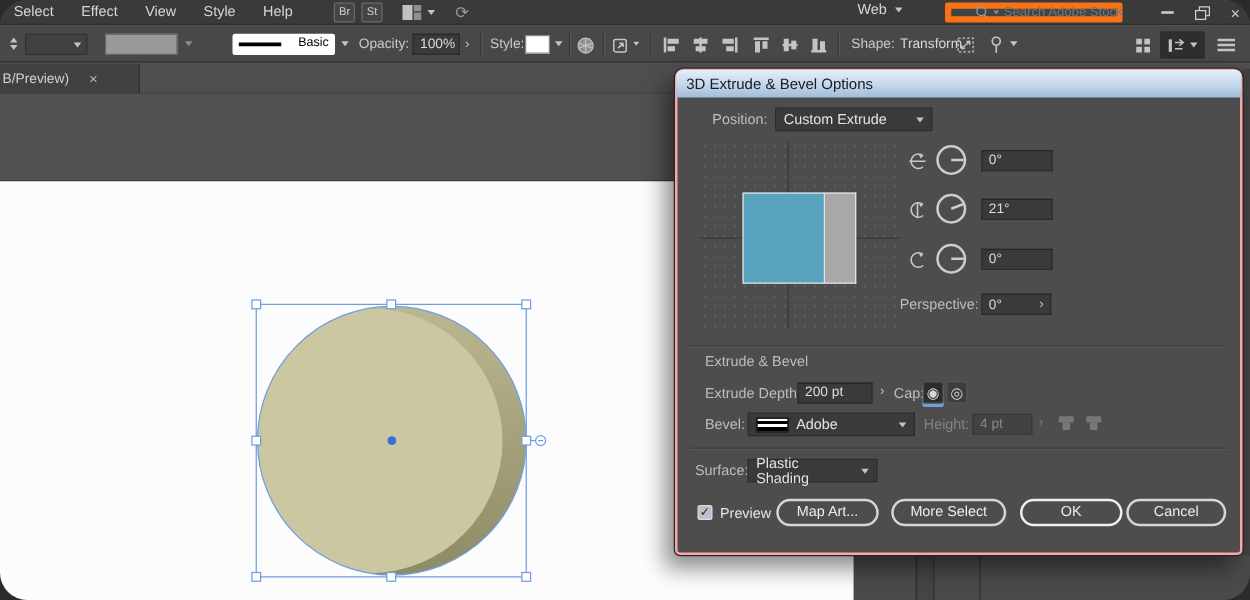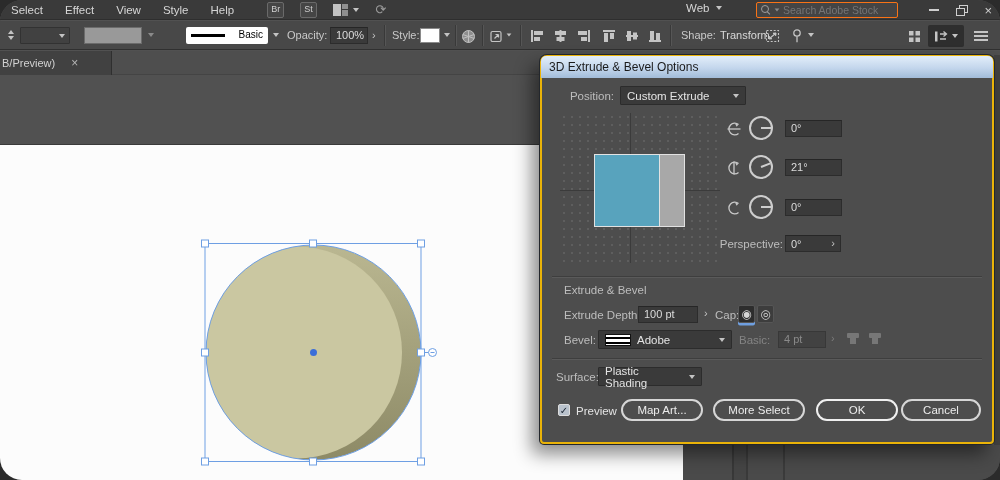--- a/index.html
+++ b/index.html
@@ -16,21 +16,21 @@
   
   .menubar{position:absolute;left:0;top:0;width:1000px;height:20px;background:#3a3a3a;display:flex;align-items:center;color:#d6d6d6;font-size:11.5px;border-bottom:1px solid #2e2e2e}
   .menu-item{padding:0 11px;cursor:default}
   .appbtn{width:17px;height:16px;background:#454545;border:1px solid #6a6a6a;border-radius:2px;font-size:9px;color:#cfcfcf;display:grid;place-items:center;line-height:1}
   .ws-icon{display:inline-flex;gap:1px;margin-left:16px}
   .ws-icon .a{width:8px;height:12px;background:#c2c2c2}
   .ws-icon .b{display:inline-flex;flex-direction:column;gap:1px}
   .ws-icon .b i{width:6px;height:5.5px;background:#8f8f8f;display:block}
   .sync-glyph{margin-left:16px;color:#9a9a9a;font-size:13px;line-height:1}
   .web-dd{position:absolute;left:686px;top:2px;display:flex;align-items:center;gap:7px}
-  .searchbox{position:absolute;left:756px;top:2px;width:142px;height:16px;background:#444444;border:1px solid #f97316;border-radius:2px;display:flex;align-items:center;padding:0 4px;gap:3px}
+  .searchbox{position:absolute;left:756px;top:2px;width:142px;height:16px;background:#444444;border:5px solid #f97316;border-radius:2px;display:flex;align-items:center;padding:0 20px;gap:3px}
   .mag{position:relative;width:10px;height:10px;flex:0 0 auto}
   .mag::before{content:"";position:absolute;left:0;top:0;width:6px;height:6px;border:1.4px solid #9d9d9d;border-radius:50%}
   .mag::after{content:"";position:absolute;left:6px;top:6px;width:4px;height:1.4px;background:#9d9d9d;transform:rotate(45deg);transform-origin:left center}
   .searchbox input{background:transparent;border:none;outline:none;color:#9a9a9a;font-size:10.5px;width:100px;font-family:inherit}
   .winbtns{position:absolute;right:8px;top:0;height:20px;display:flex;align-items:center;gap:17px;color:#cfcfcf}
   .win-min{width:10px;height:2px;background:#cfcfcf}
   .win-restore{position:relative;width:11px;height:11px}
   .win-restore::before{content:"";position:absolute;left:3px;top:0;width:7px;height:6px;border:1.4px solid #cfcfcf}
   .win-restore::after{content:"";position:absolute;left:0;top:3px;width:7px;height:6px;border:1.4px solid #cfcfcf;background:#3a3a3a}
   .win-close{font-size:13px;line-height:1;color:#cfcfcf}
@@ -56,21 +56,21 @@
   .tab{position:absolute;left:0;top:0;width:112px;height:24px;background:#414141;border-right:1px solid #2f2f2f;color:#d2d2d2;font-size:11px;display:flex;align-items:center;padding-left:2px;gap:8px}
   .tab .close{color:#b5b5b5;font-size:12px;margin-left:8px}
   .pasteboard{position:absolute;left:0;top:76px;width:1000px;height:69px;background:#515151;border-bottom:1px solid #3a3a3a}
   .artboard{position:absolute;left:0;top:145px;width:683px;height:335px;background:#fcfcfc}
   .panel-fragment{position:absolute;left:683px;top:445px;width:317px;height:35px;background:#4a4a4a}
   .panel-fragment .col{position:absolute;left:49px;top:0;width:16px;height:35px;background:#454545;border-left:2px solid #383838;border-right:2px solid #3a3a3a}
   .panel-fragment .ln{position:absolute;left:100px;top:0;width:2px;height:35px;background:#3b3b3b}
   .right-strip{position:absolute;left:994px;top:55px;width:6px;height:390px;background:#404040}
   .artsvg{position:absolute;left:0;top:0;width:1000px;height:480px}
   
-  .dialog{position:absolute;left:540px;top:55px;width:454px;height:389px;background:#4d4d4d;border:2px solid #eab308;border-radius:7px 7px 4px 4px;box-shadow:0 0 0 1px #23272d,-8px 10px 18px rgba(0,0,0,.45);font-size:11.5px;color:#bfbfbf}
+  .dialog{position:absolute;left:540px;top:55px;width:454px;height:389px;background:#4d4d4d;border:2px solid #fca5a5;border-radius:7px 7px 4px 4px;box-shadow:0 0 0 1px #23272d,-8px 10px 18px rgba(0,0,0,.45);font-size:11.5px;color:#bfbfbf}
   .dlg-title{position:absolute;left:-1px;top:-1px;right:-1px;height:22px;background:linear-gradient(#e3eefa,#c3d6ec 55%,#a2bcd9);border-radius:5px 5px 0 0;color:#1b1b1b;font-size:12px;line-height:22px;padding-left:8px}
   .dialog .abs{position:absolute}
   .dlabel{color:#bdbdbd}
   .dvalue{color:#e4e4e4}
   .dd{background:#3a3a3a;border:1px solid #2c2c2c;border-radius:1px;color:#e4e4e4;display:flex;align-items:center;padding:0 6px;gap:6px}
   .dd .grow{flex:1}
   .trackcube{position:absolute;left:18px;top:56px;width:160px;height:150px;background-color:#4d4d4d;background-image:radial-gradient(circle,#5e5e5e 1px,transparent 1.2px);background-size:8px 8px}
   .trackcube .vline{position:absolute;left:70px;top:0;width:1px;height:150px;background:#3b3b3b}
   .trackcube .hline{position:absolute;left:0;top:77px;width:160px;height:1px;background:#3b3b3b}
   .cube-face{position:absolute;left:34px;top:41px;width:66px;height:73px;background:#58a3bd;border:1px solid #e2e2e2}
@@ -96,21 +96,21 @@
 
 <div class="stage">
 
   <div class="menubar">
     <span class="menu-item">Select</span>
     <span class="menu-item">Effect</span>
     <span class="menu-item">View</span>
     <span class="menu-item">Style</span>
     <span class="menu-item">Help</span>
     <span class="appbtn" style="margin-left:22px">Br</span>
-    <span class="appbtn" style="margin-left:16px">St</span>
+    <span class="appbtn" style="margin-left:5px">St</span>
     <span class="ws-icon">
         <span class="a"></span>
         <span class="b">
           <i></i>
           <i></i>
         </span>
       </span>
     <span class="tdown" style="margin-left:5px"></span>
     <span class="sync-glyph">⟳</span>
     <div class="web-dd">
@@ -342,33 +342,33 @@
     <span class="abs dlabel" style="left:150px;top:181px;width:91px;text-align:right">Perspective:</span>
     <div class="abs vbox" style="left:243px;top:178px;width:56px;height:17px;display:flex;align-items:center">
       <span class="grow" style="flex:1">0°</span>
       <span class="chev">›</span>
     </div>
 
     <span class="divider" style="top:219px"></span>
     <span class="abs dlabel" style="left:22px;top:227px">Extrude &amp; Bevel</span>
 
     <span class="abs dlabel" style="left:22px;top:252px">Extrude Depth:</span>
-    <span class="abs vbox" style="left:96px;top:249px;width:60px;height:17px">100 pt</span>
+    <span class="abs vbox" style="left:96px;top:249px;width:60px;height:17px">200 pt</span>
     <span class="abs chev" style="left:162px;top:251px">›</span>
     <span class="abs dlabel" style="left:173px;top:252px">Cap:</span>
     <span class="capbtn sel" style="left:196px;top:248px">◉</span>
     <span class="capbtn" style="left:215px;top:248px">◎</span>
 
     <span class="abs dlabel" style="left:22px;top:277px">Bevel:</span>
     <div class="abs dd" style="left:56px;top:273px;width:134px;height:19px">
       <span class="bevel-swatch"></span>
       <span class="grow dvalue">Adobe</span>
       <span class="tdown"></span>
     </div>
-    <span class="abs dis" style="left:197px;top:277px">Basic:</span>
+    <span class="abs dis" style="left:197px;top:277px">Height:</span>
     <span class="abs vbox dis" style="left:236px;top:274px;width:48px;height:17px">4 pt</span>
     <span class="abs chev dis" style="left:289px;top:276px;color:#7c7c7c">›</span>
     <span class="mushroom" style="left:303px;top:273px"></span>
     <span class="mushroom" style="left:325px;top:273px"></span>
 
     <span class="divider" style="top:301px"></span>
 
     <span class="abs dlabel" style="left:14px;top:314px">Surface:</span>
     <div class="abs dd" style="left:56px;top:310px;width:104px;height:19px">
       <span class="grow dvalue">Plastic Shading</span>

